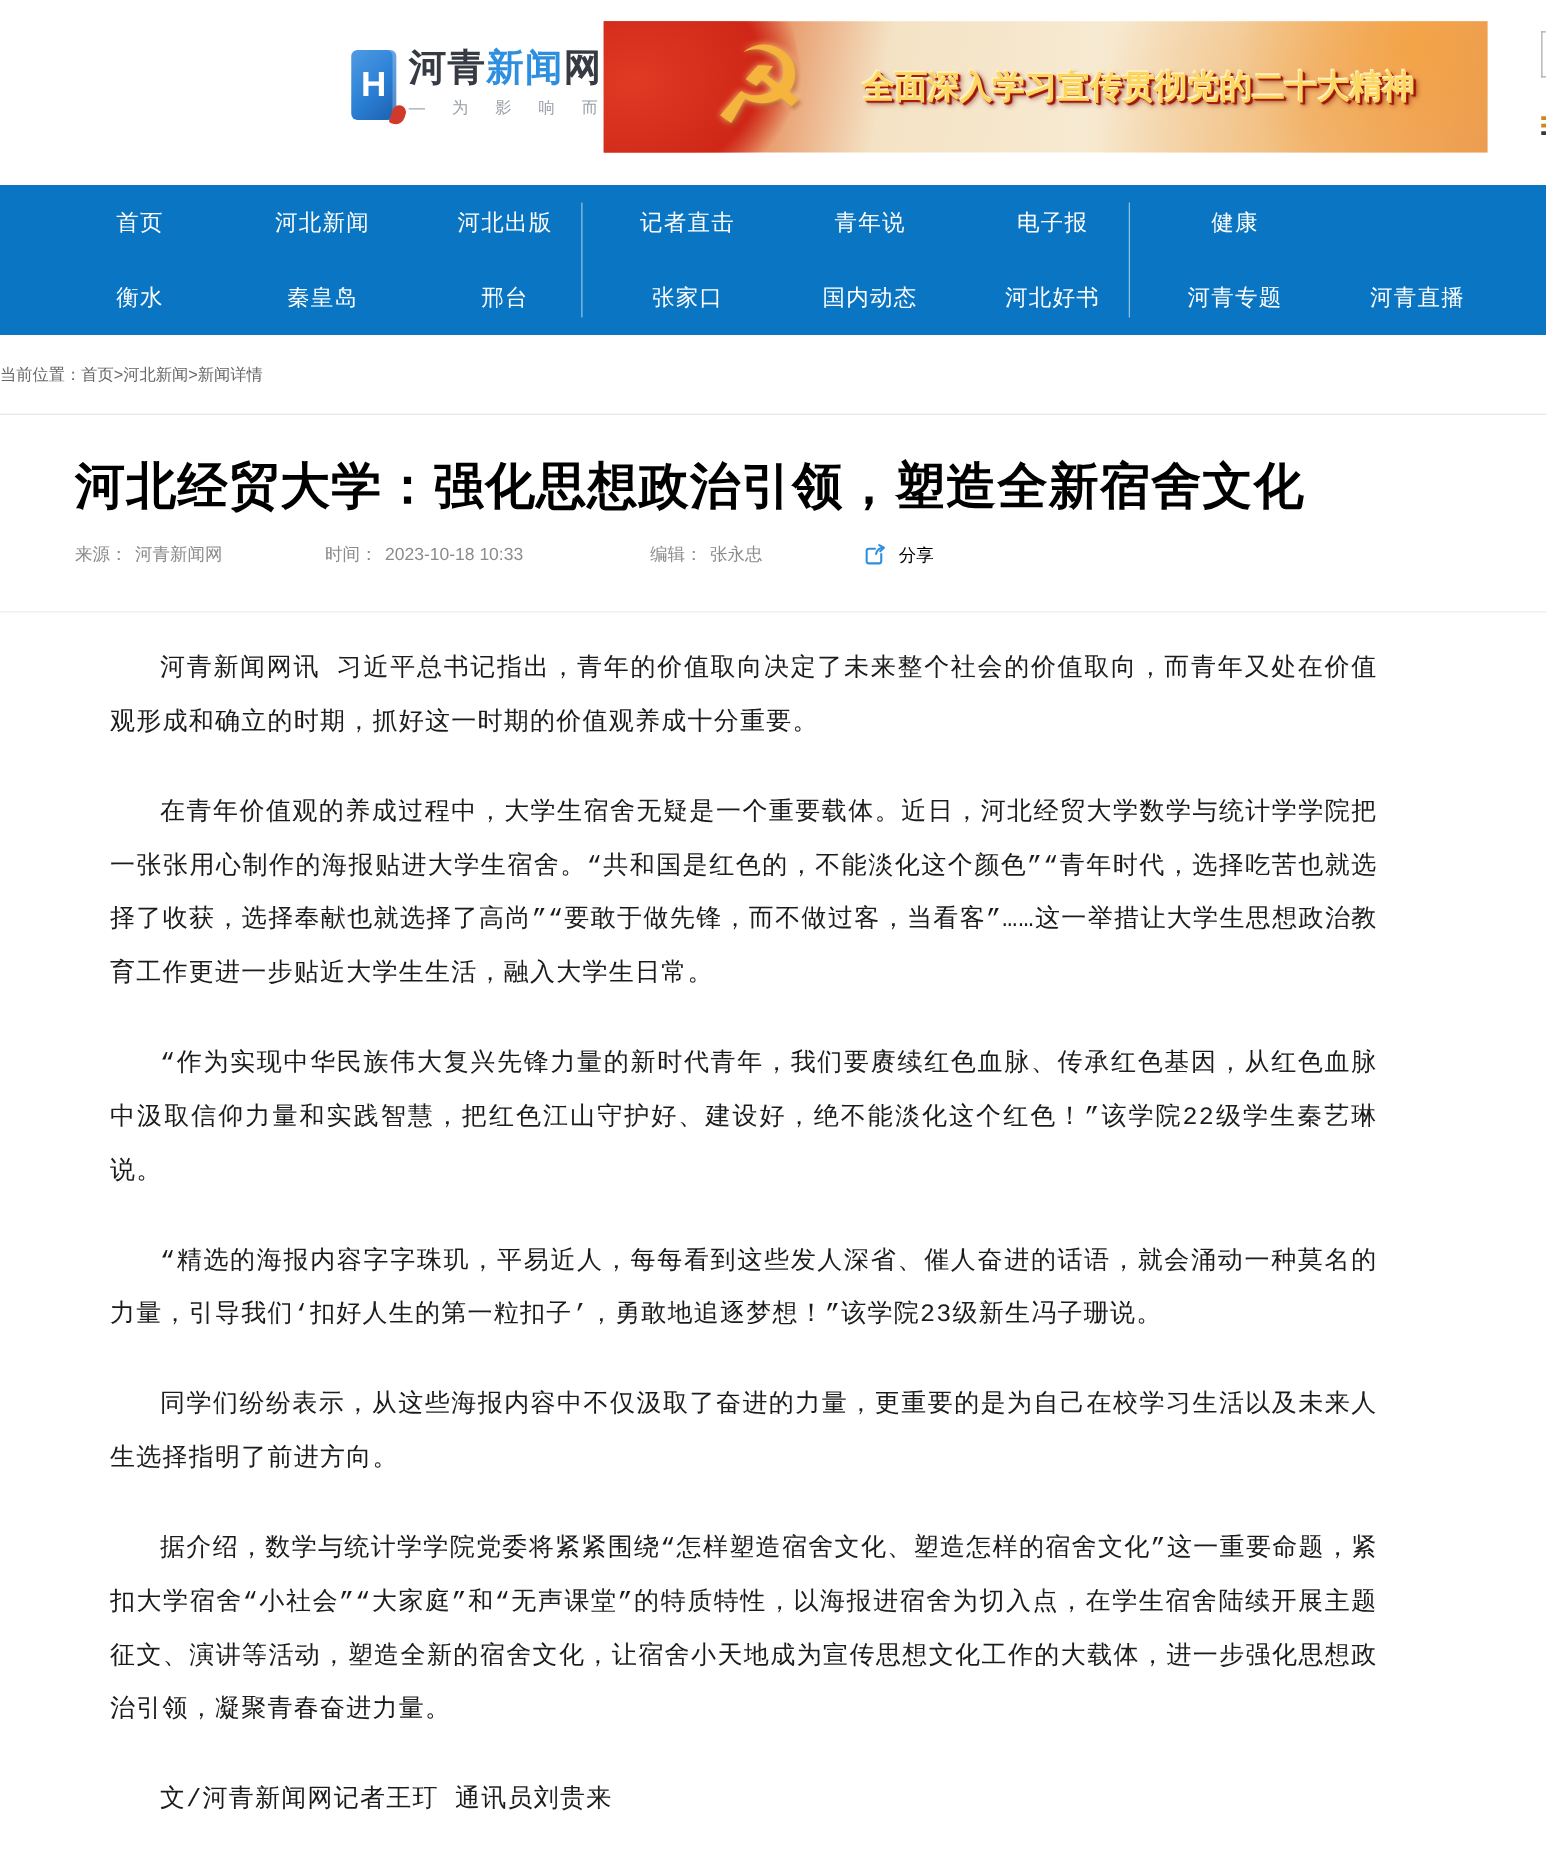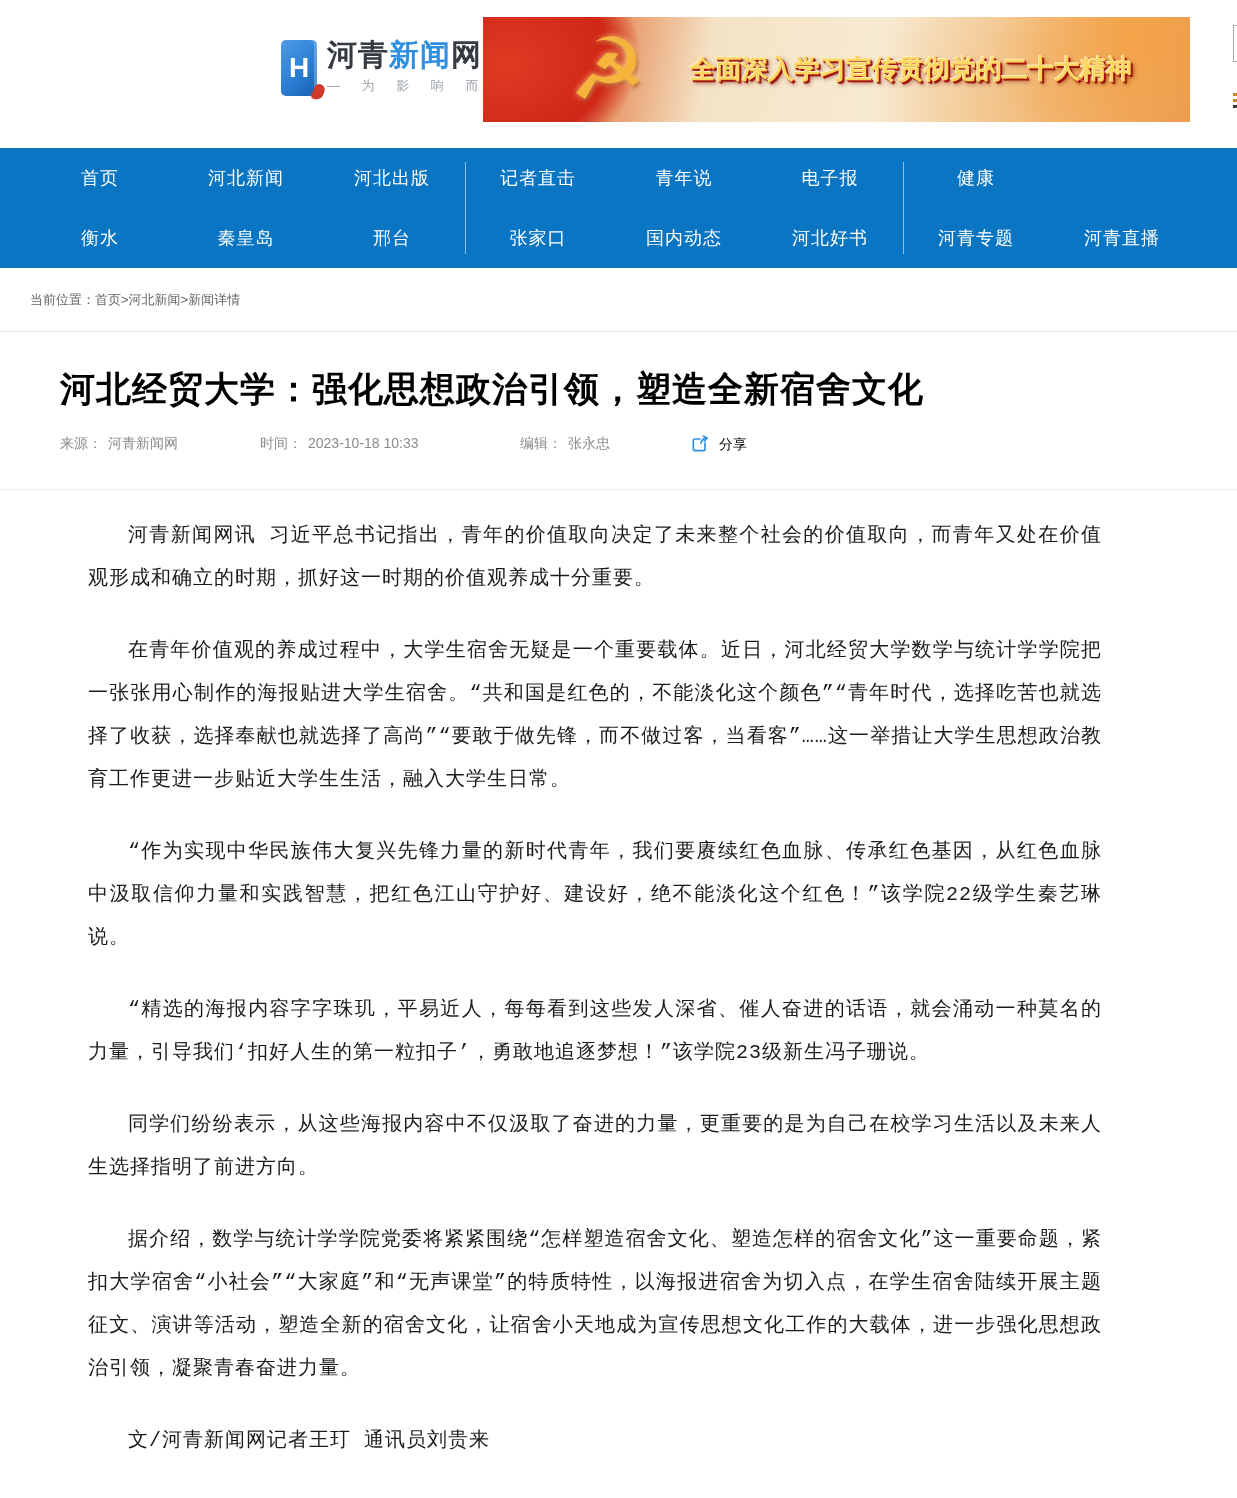--- a/index.html
+++ b/index.html
@@ -32,39 +32,39 @@
     font-size:26px; font-weight:bold; letter-spacing:0px; color:#fbd75f; white-space:nowrap;
     text-shadow:-1px -1px 0 #ffeebe, 1px 1px 0 #b3170f, 2px 2px 1px #8e0d07, 3px 3px 4px rgba(120,10,5,.55); }
 
   .cutoff-box { position:absolute; left:1233px; top:25px; width:4px; height:37px; background:#fff; border:1px solid #aaa; border-right:none; }
   .cutoff-dots { position:absolute; left:1233px; top:93px; width:4px; height:20px; }
   .cutoff-dots i { display:block; width:4px; height:3px; margin-bottom:3px; background:#d0861f; }
   .cutoff-dots i:last-child { background:#3a3a3a; }
 
   
   .main-nav { position:relative; height:120px; background:#0a75c2; }
-  .nav-row { position:absolute; left:27px; width:1168px; height:60px; display:flex; }
+  .nav-row { position:absolute; left:39px; width:1168px; height:60px; display:flex; }
   .nav-row.r1 { top:0; } .nav-row.r2 { top:60px; }
   .nav-item { width:146px; height:60px; display:flex; align-items:center; justify-content:center;
     color:#fff; font-size:18px; letter-spacing:1px; cursor:pointer; white-space:nowrap; }
   .nav-divider { position:absolute; top:14px; width:1px; height:92px; background:rgba(255,255,255,.55); }
   .nav-divider.d1 { left:465px; } .nav-divider.d2 { left:903px; }
   .nav-partial { position:absolute; left:1231px; top:222px; width:6px; height:30px; cursor:pointer; }
   .nav-partial i { display:block; background:#fff; }
   .nav-partial i:first-child { width:6px; height:3px; margin-bottom:4px; }
   .nav-partial i:last-child { width:3px; height:14px; }
 
   
-  .breadcrumb-bar { height:64px; display:flex; align-items:center; padding-left:30px;
+  .breadcrumb-bar { height:64px; display:flex; align-items:center; 
     border-bottom:1px solid #e7e7e7; font-size:13px; color:#666; }
   .breadcrumb-bar a { color:#666; text-decoration:none; cursor:pointer; }
 
   
   .article-head { padding:36px 30px 0 60px; border-bottom:1px solid #ececec; height:158px; }
-  .article-title { font-size:35px; font-weight:bold; color:#000; letter-spacing:1px; line-height:42px; white-space:nowrap; }
+  .article-title { font-size:40px; font-weight:bold; color:#000; letter-spacing:1px; line-height:42px; white-space:nowrap; }
   .article-meta { margin-top:24px; display:flex; align-items:center; font-size:14px; color:#8b8b8b; }
   .meta-item { white-space:nowrap; }
   .meta-item .lbl { margin-right:6px;text-align:right; }
   .m-source { width:200px; } .m-time { width:260px; } .m-editor { width:170px; }
   .share-btn { display:flex; align-items:flex-end; cursor:pointer; color:#000000; text-decoration:none; }
   .share-btn svg { width:20px; height:20px; margin-right:9px; }
 
   
   .article-body { padding:24px 135px 0 88px; }
   .article-body p { font-size:20px; line-height:43px; color:#1b1b1b; letter-spacing:1px;

